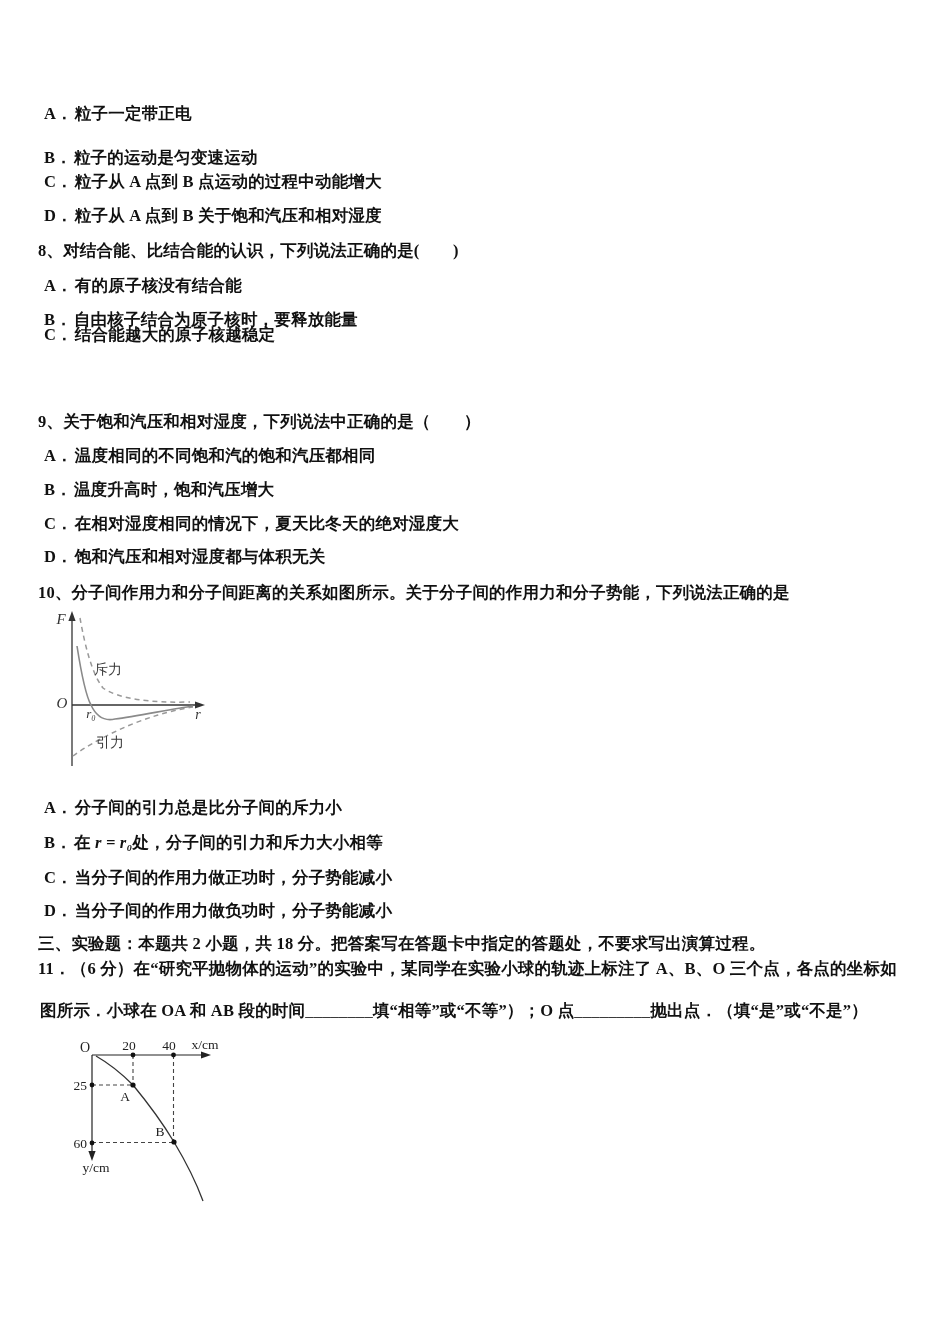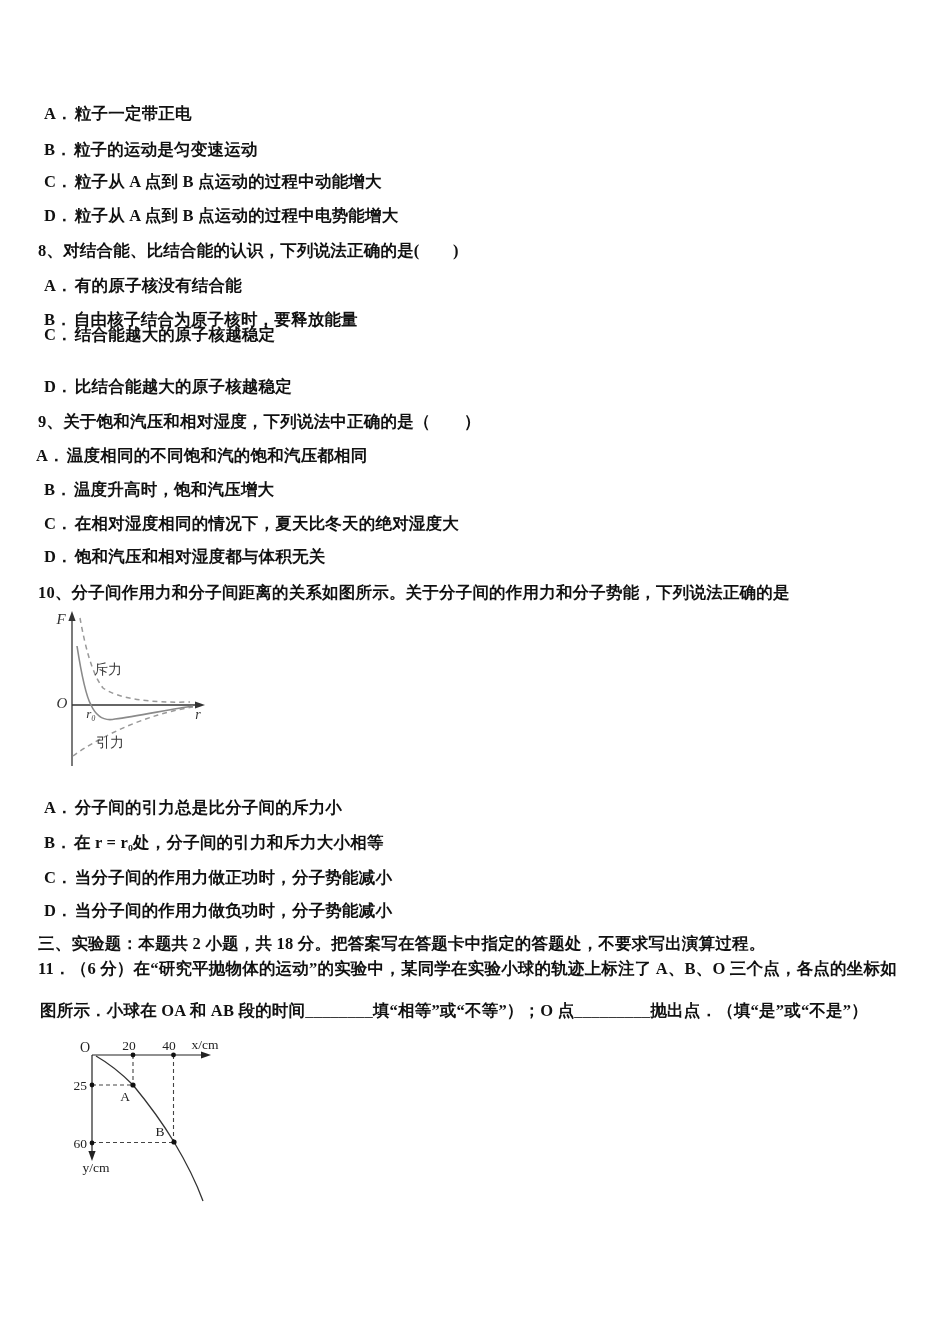--- a/index.html
+++ b/index.html
@@ -7,45 +7,44 @@
     position:relative;width:950px;height:1344px;background:#ffffff;
     font-family:"Liberation Serif","DejaVu Serif",serif;
     color:#111111;overflow:hidden;
   }
   .line{
     position:absolute;white-space:nowrap;
     font-size:16.5px;line-height:34px;height:34px;
     font-weight:700;letter-spacing:0.2px;
   }
   .ol{margin-right:2px;}
-  .math{}
+  .math{font-style:italic;}
   .blank{font-weight:400;}
   .fig{position:absolute;}
   .fig text{font-family:"Liberation Serif","DejaVu Serif",serif;font-weight:400;}
   .axlbl{font-style:italic;fill:#333;}
   .cjklbl{fill:#3a3a3a;}
 </style>
 </head>
 <body>
 
 <div class="page">
 
   <div class="line" style="top:97px;left:44px"><span class="ol">A．</span><span>粒子一定带正电</span></div>
-  <div class="line" style="top:133px;left:44px"><span class="ol">B．</span><span>粒子的运动是匀变速运动</span></div>
+  <div class="line" style="top:141px;left:44px"><span class="ol">B．</span><span>粒子的运动是匀变速运动</span></div>
   <div class="line" style="top:165px;left:44px"><span class="ol">C．</span><span>粒子从 A 点到 B 点运动的过程中动能增大</span></div>
-  <div class="line" style="top:199px;left:44px"><span class="ol">D．</span><span>粒子从 A 点到 B 点运动的过程中电势能增大</span></div>
+  <div class="line" style="top:199px;left:44px"><span class="ol">D．</span><span>粒子从 A 点到 B 关于饱和汽压和相对湿度</span></div>
 
   <div class="line" style="top:234px;left:38px">8、对结合能、比结合能的认识，下列说法正确的是(　　)</div>
   <div class="line" style="top:303px;left:44px"><span class="ol">B．</span><span>自由核子结合为原子核时，要释放能量</span></div>
   <div class="line" style="top:269px;left:44px"><span class="ol">A．</span><span>有的原子核没有结合能</span></div>
   <div class="line" style="top:318px;left:44px"><span class="ol">C．</span><span>结合能越大的原子核越稳定</span></div>
-  <div class="line" style="top:370px;left:44px"><span class="ol">D．</span><span>比结合能越大的原子核越稳定</span></div>
 
   <div class="line" style="top:405px;left:38px">9、关于饱和汽压和相对湿度，下列说法中正确的是（　　）</div>
-  <div class="line" style="top:439px;left:36px"><span class="ol">A．</span><span>温度相同的不同饱和汽的饱和汽压都相同</span></div>
+  <div class="line" style="top:439px;left:44px"><span class="ol">A．</span><span>温度相同的不同饱和汽的饱和汽压都相同</span></div>
   <div class="line" style="top:473px;left:44px"><span class="ol">B．</span><span>温度升高时，饱和汽压增大</span></div>
   <div class="line" style="top:507px;left:44px"><span class="ol">C．</span><span>在相对湿度相同的情况下，夏天比冬天的绝对湿度大</span></div>
   <div class="line" style="top:540px;left:44px"><span class="ol">D．</span><span>饱和汽压和相对湿度都与体积无关</span></div>
 
   <div class="line" style="top:576px;left:38px">10、分子间作用力和分子间距离的关系如图所示。关于分子间的作用力和分子势能，下列说法正确的是</div>
 
   <svg class="fig" style="left:40px;top:608px" width="230" height="172" viewBox="0 0 230 172">
 
     <line x1="32" y1="8" x2="32" y2="158" stroke="#333" stroke-width="1.3"></line>
     <polygon points="32,3 28.4,13 35.6,13" fill="#333"></polygon>

